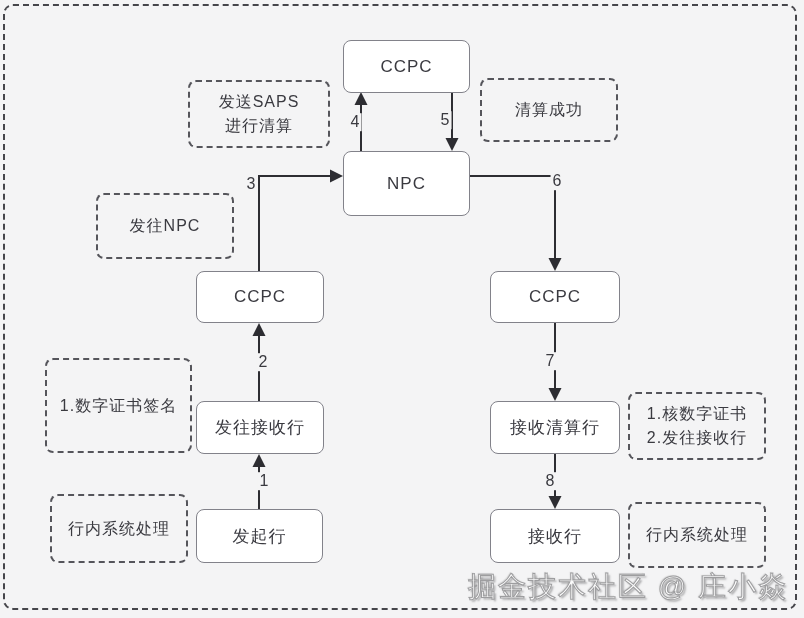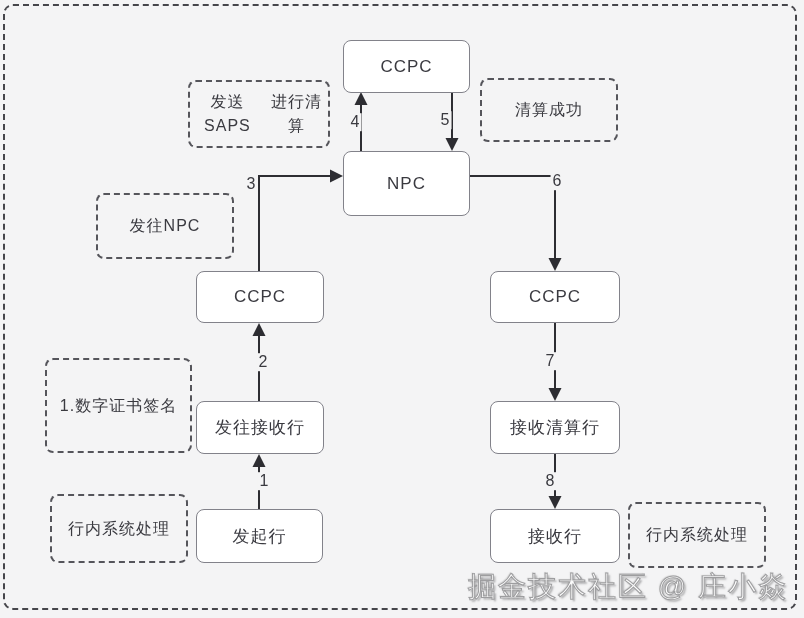--- a/index.html
+++ b/index.html
@@ -29,29 +29,28 @@
     font-size: 17px;
     color: #3a3a40;
     letter-spacing: 1px;
     box-sizing: border-box;
   }
   .note {
     position: absolute;
     border: 2px dashed #55555b;
     border-radius: 8px;
     display: flex;
-    flex-direction: row;
+    flex-direction: column;
     align-items: center;
     justify-content: center;
     font-size: 16px;
     line-height: 1.5;
     color: #3a3a40;
     letter-spacing: 1px;
     box-sizing: border-box;
-    text-align: center;
   }
   .connectors {
     position: absolute;
     left: 0; top: 0;
     pointer-events: none;
   }
   .connectors line { stroke: #2d2d32; stroke-width: 2; }
   .connectors polygon { fill: #2d2d32; }
   .step {
     position: absolute;
@@ -145,20 +144,24 @@
   </div>
   <div class="note" style="left:96px;top:193px;width:138px;height:66px">
     <span>发往NPC</span>
   </div>
   <div class="note" style="left:45px;top:358px;width:147px;height:95px">
     <span>1.数字证书签名</span>
   </div>
   <div class="note" style="left:50px;top:494px;width:138px;height:69px">
     <span>行内系统处理</span>
   </div>
+  <div class="note" style="left:628px;top:392px;width:138px;height:68px">
+    <span>1.核数字证书</span>
+    <span>2.发往接收行</span>
+  </div>
   <div class="note" style="left:628px;top:502px;width:138px;height:66px">
     <span>行内系统处理</span>
   </div>
 
   <span class="step" style="left:264px;top:481px">1</span>
   <span class="step" style="left:263px;top:362px">2</span>
   <span class="step" style="left:251px;top:184px">3</span>
   <span class="step" style="left:355px;top:122px">4</span>
   <span class="step" style="left:445px;top:120px">5</span>
   <span class="step" style="left:557px;top:181px">6</span>

